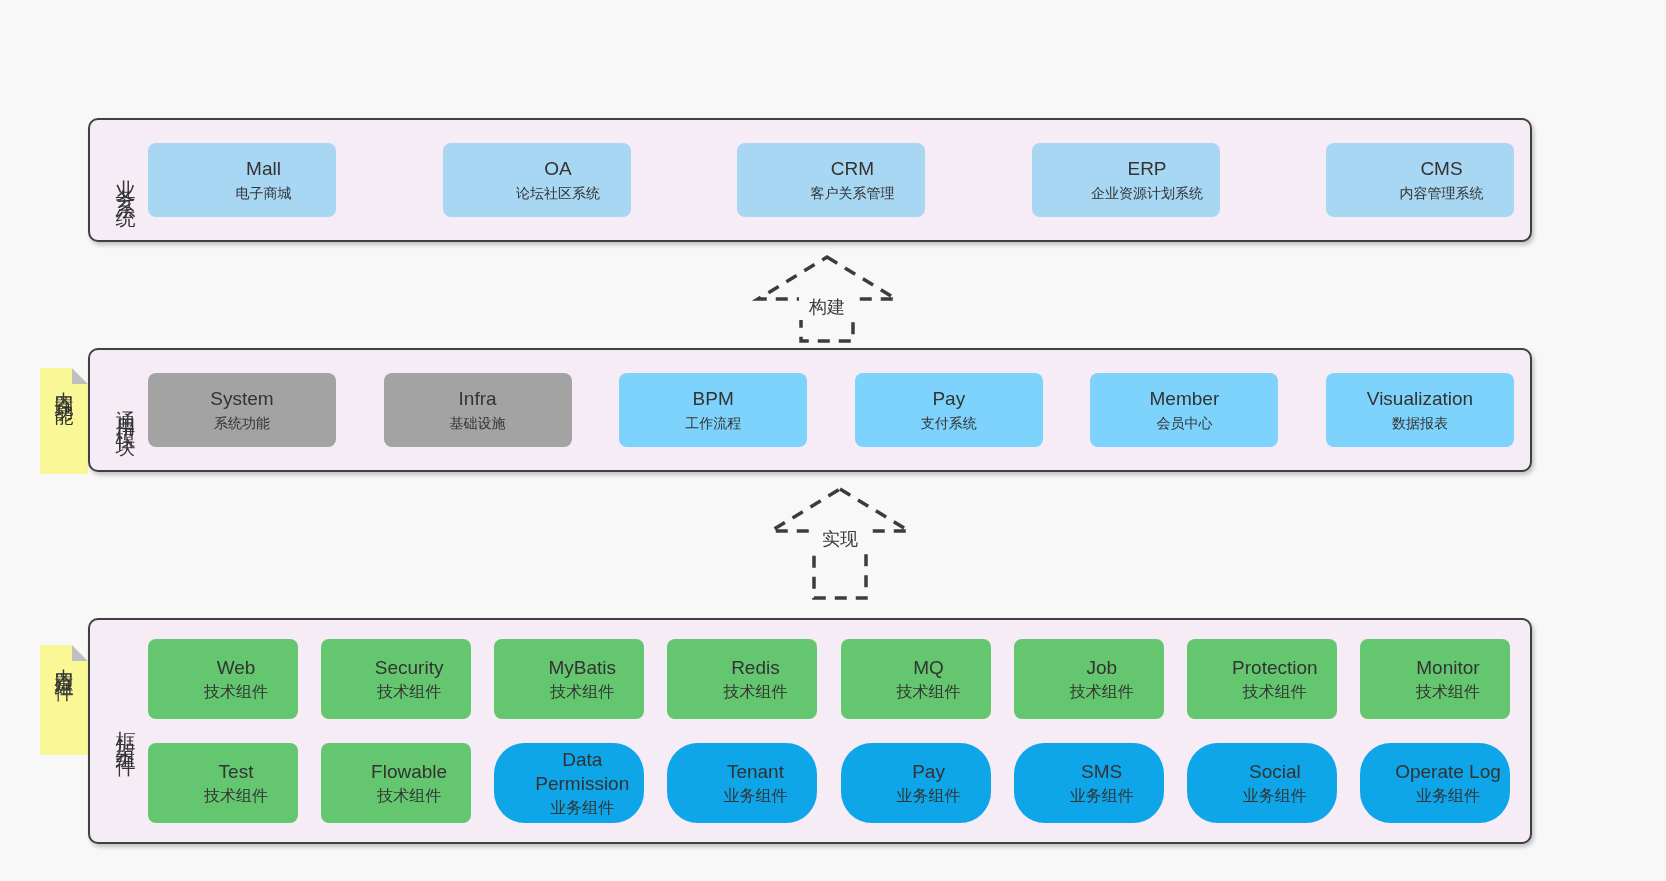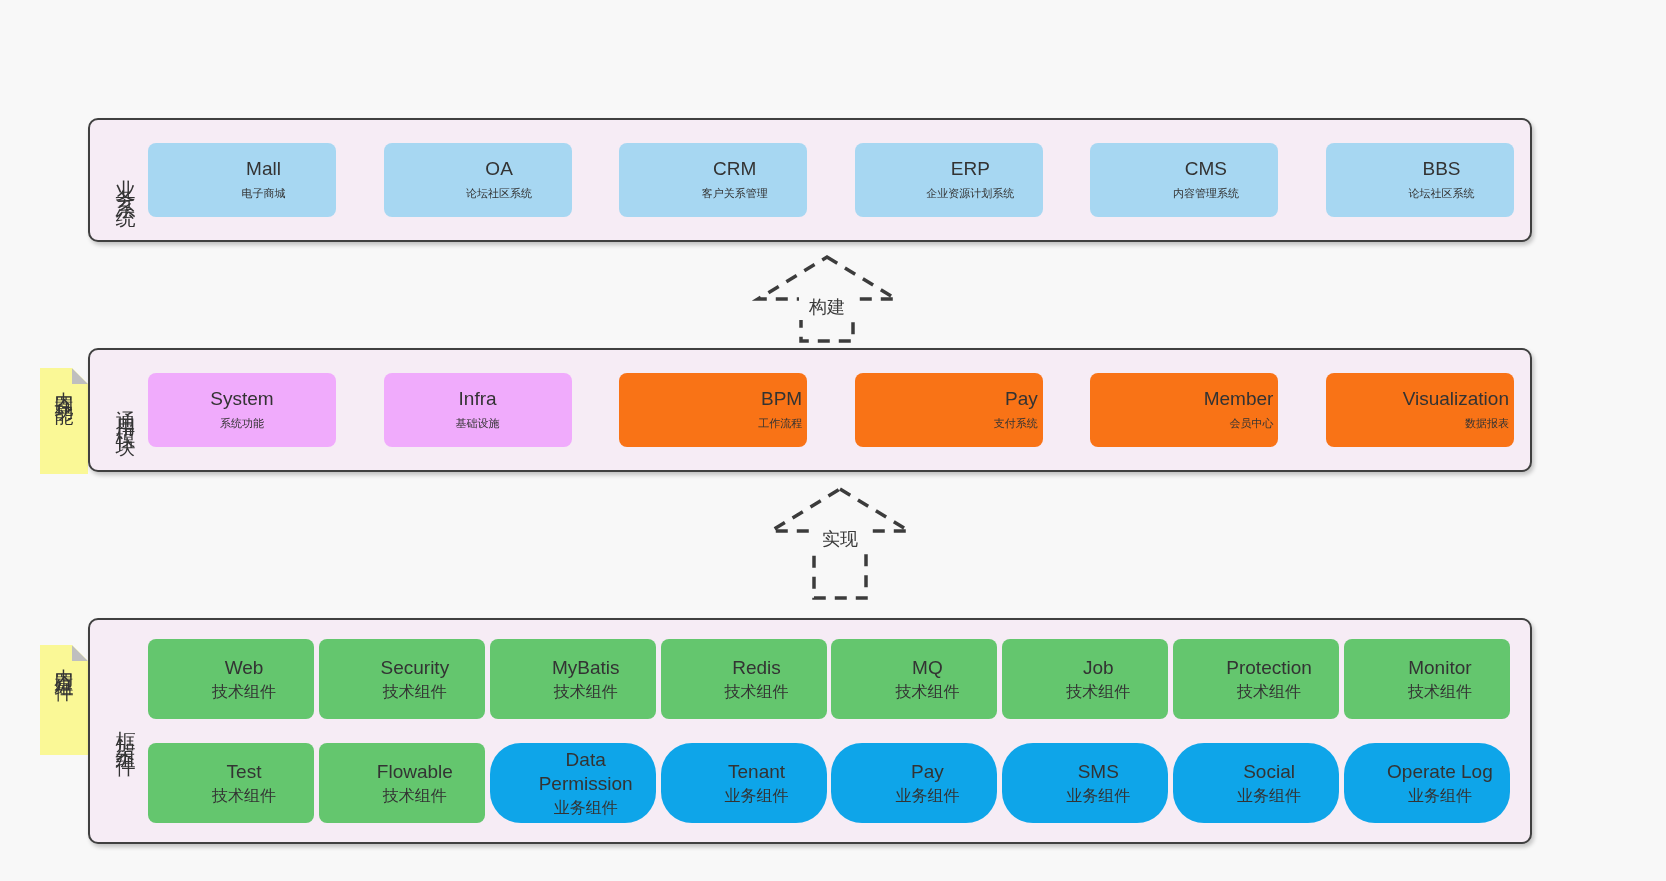--- a/index.html
+++ b/index.html
@@ -56,28 +56,28 @@
   .box {
     border-radius:8px;
     display:flex;
     flex-direction:column;
     justify-content:center;
     align-items:center;
     text-align:center;
     padding:0 5px;
   }
   .layer-1 .box, .layer-2 .box { width:188px; height:74px; }
-  .layer-3 .box { width:166px; height:80px;padding-left:31px; }
+  .layer-3 .box { width:150px; height:80px;padding-left:31px; }
   .box .en { font-size:19px; line-height:25px; }
-  .box .zh { font-size:11px; line-height:24px; }
+  .box .zh { font-size:14px; line-height:24px; }
   .layer-3 .box .en { line-height:24px; }
   .layer-3 .box .zh { font-size:16px; line-height:23px;text-align:right; }
   .blue        { background:#a7d7f2;padding-left:48px; }
-  .red         { background:#f0abfc; }
-  .pink        { background:#f97316;align-items:flex-end; }
+  .red         { background:#a3a3a3; }
+  .pink        { background:#7dd3fc; }
   .green       { background:#64c66e; }
   .light-green { background:#0ea5e9;border-radius:31px; }
   .sticky {
     position:absolute;
     width:48px;
     background:#faf896;
     clip-path:polygon(0 0, calc(100% - 16px) 0, 100% 16px, 100% 100%, 0 100%);
     display:flex;
     justify-content:center;
   }
@@ -122,24 +122,20 @@
       <div class="zh">客户关系管理</div>
     </div>
     <div class="box blue">
       <div class="en">ERP</div>
       <div class="zh">企业资源计划系统</div>
     </div>
     <div class="box blue">
       <div class="en">CMS</div>
       <div class="zh">内容管理系统</div>
     </div>
-    <div class="box blue">
-      <div class="en">BBS</div>
-      <div class="zh">论坛社区系统</div>
-    </div>
   </div>
 </section>
 
 <svg class="arrow arrow-1" width="160" height="100" viewBox="0 0 160 100">
   <path d="M77 7 L146 49 L103 49 L103 91 L51 91 L51 49 L8 49 Z" fill="none" stroke="#3c3c3c" stroke-width="3.5" stroke-dasharray="12 9"></path>
   <rect x="49" y="44" width="56" height="26" fill="#f8f8f8"></rect>
   <text x="77" y="63" text-anchor="middle" font-size="18" fill="#3a3a3a">构建</text>
 </svg>
 
 <div class="sticky sticky-1">

